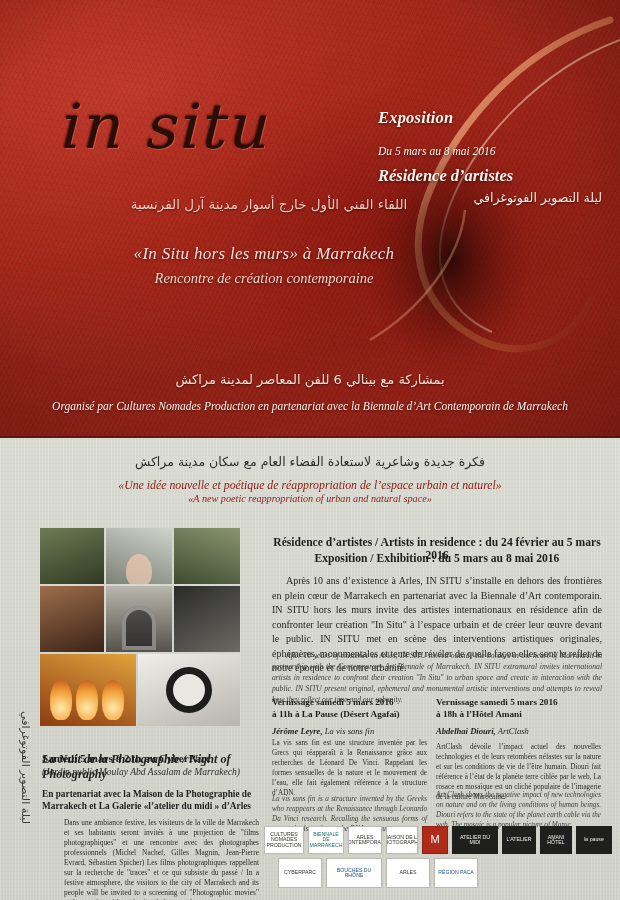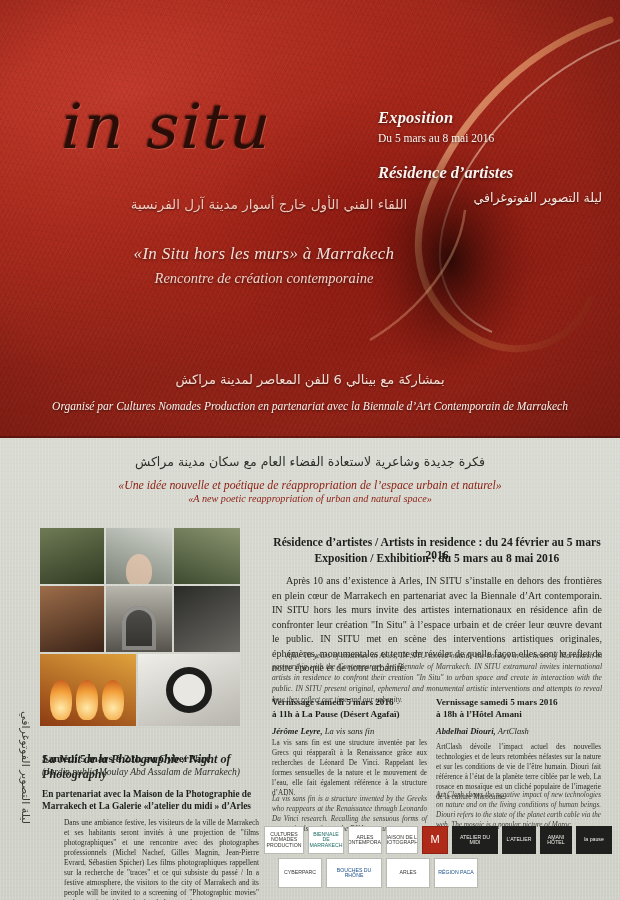--- a/index.html
+++ b/index.html
@@ -64,22 +64,22 @@
     text-align: center; color: #f0d2c8;
     font-size: 14.5px; font-style: italic;
     text-shadow: 0 1px 3px rgba(0,0,0,.55);
   }
   .right-block {
     position: absolute; right: 22px; top: 108px; width: 220px; text-align: left;
     color: #fdf3ee;
     text-shadow: 0 1px 3px rgba(0,0,0,.6);
   }
   .right-block .expo { font-size: 16.5px; font-weight: 700; font-style: italic; letter-spacing: .2px; }
-  .right-block .dates { font-size: 11.5px; margin-top: 4px; }
-  .right-block .res { font-size: 16.5px; font-weight: 700; font-style: italic; margin-top: 19px; }
+  .right-block .dates { font-size: 11.5px; font-style: italic; margin-top: 17px; }
+  .right-block .res { font-size: 16.5px; font-weight: 700; font-style: italic; margin-top: 9px; }
   .right-block .nuit { font-size: 16.5px; font-weight: 700; font-style: italic; margin-top: 3px; }
   .arabic-right {
     position: absolute; right: 18px; top: 190px; width: 230px;
     direction: rtl; text-align: right;
     font-family: "DejaVu Sans", sans-serif;
     font-size: 12.5px; color: #fae7df;
     text-shadow: 0 1px 2px rgba(0,0,0,.55);
   }
   .arabic-bottom {
     position: absolute; left: 0; right: 0; top: 372px;

